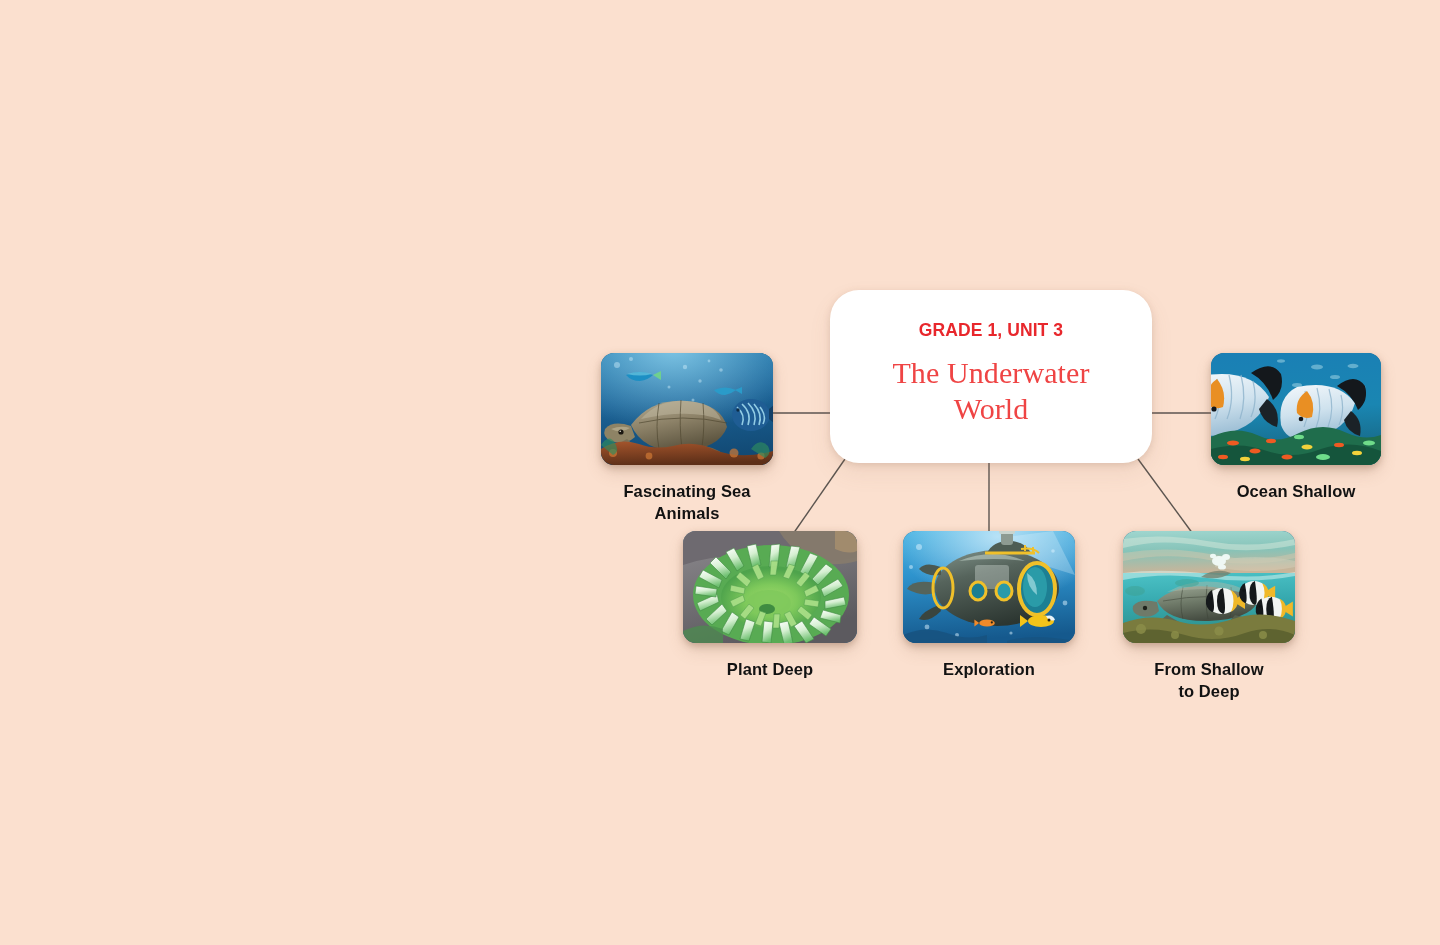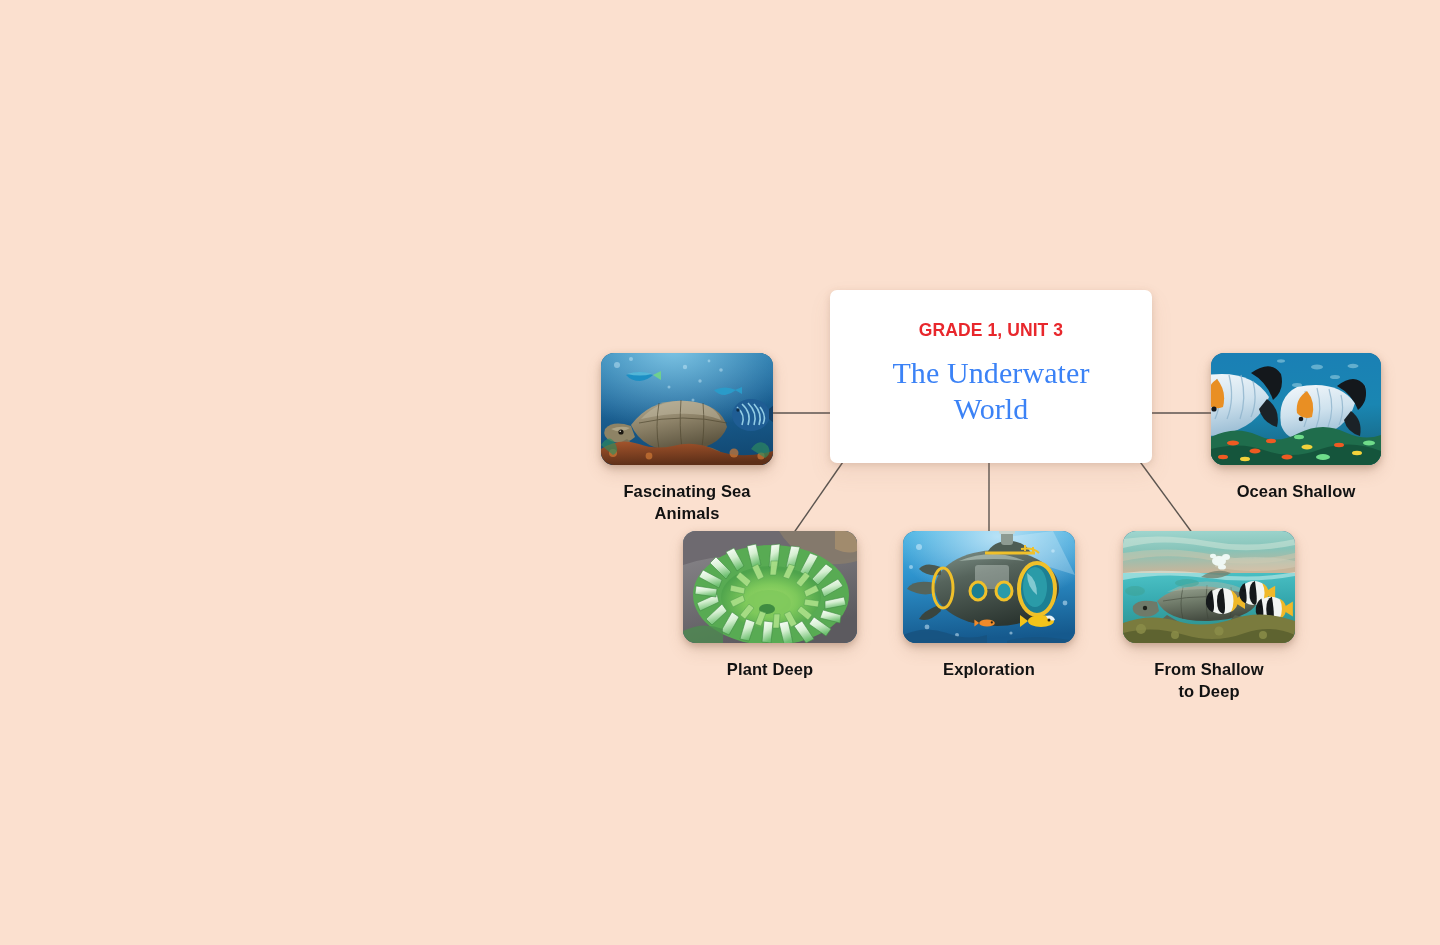--- a/index.html
+++ b/index.html
@@ -33,21 +33,21 @@
   }
 
   
   #center-card {
     position: absolute;
     left: 830px;
     top: 290px;
     width: 322px;
     height: 173px;
     background: #ffffff;
-    border-radius: 7px;
+    border-radius: 29px;
     box-shadow: 0 2px 7px rgba(150, 110, 85, 0.22),
                 0 10px 22px rgba(150, 110, 85, 0.10);
     display: flex;
     flex-direction: column;
     align-items: center;
     justify-content: flex-start;
     padding-top: 32px;
     z-index: 5;
   }
 
@@ -60,21 +60,21 @@
     line-height: 1;
     white-space: nowrap;
   }
 
   #center-card .card-title {
     margin-top: 15px;
     font-family: "Liberation Serif", serif;
     font-weight: normal;
     font-size: 30px;
     line-height: 1.22;
-    color: #3b82f6;
+    color: #ef4444;
     text-align: center;
     max-width: 250px;
     letter-spacing: 0.1px;
   }
 
   
   .node {
     position: absolute;
     z-index: 4;
   }

